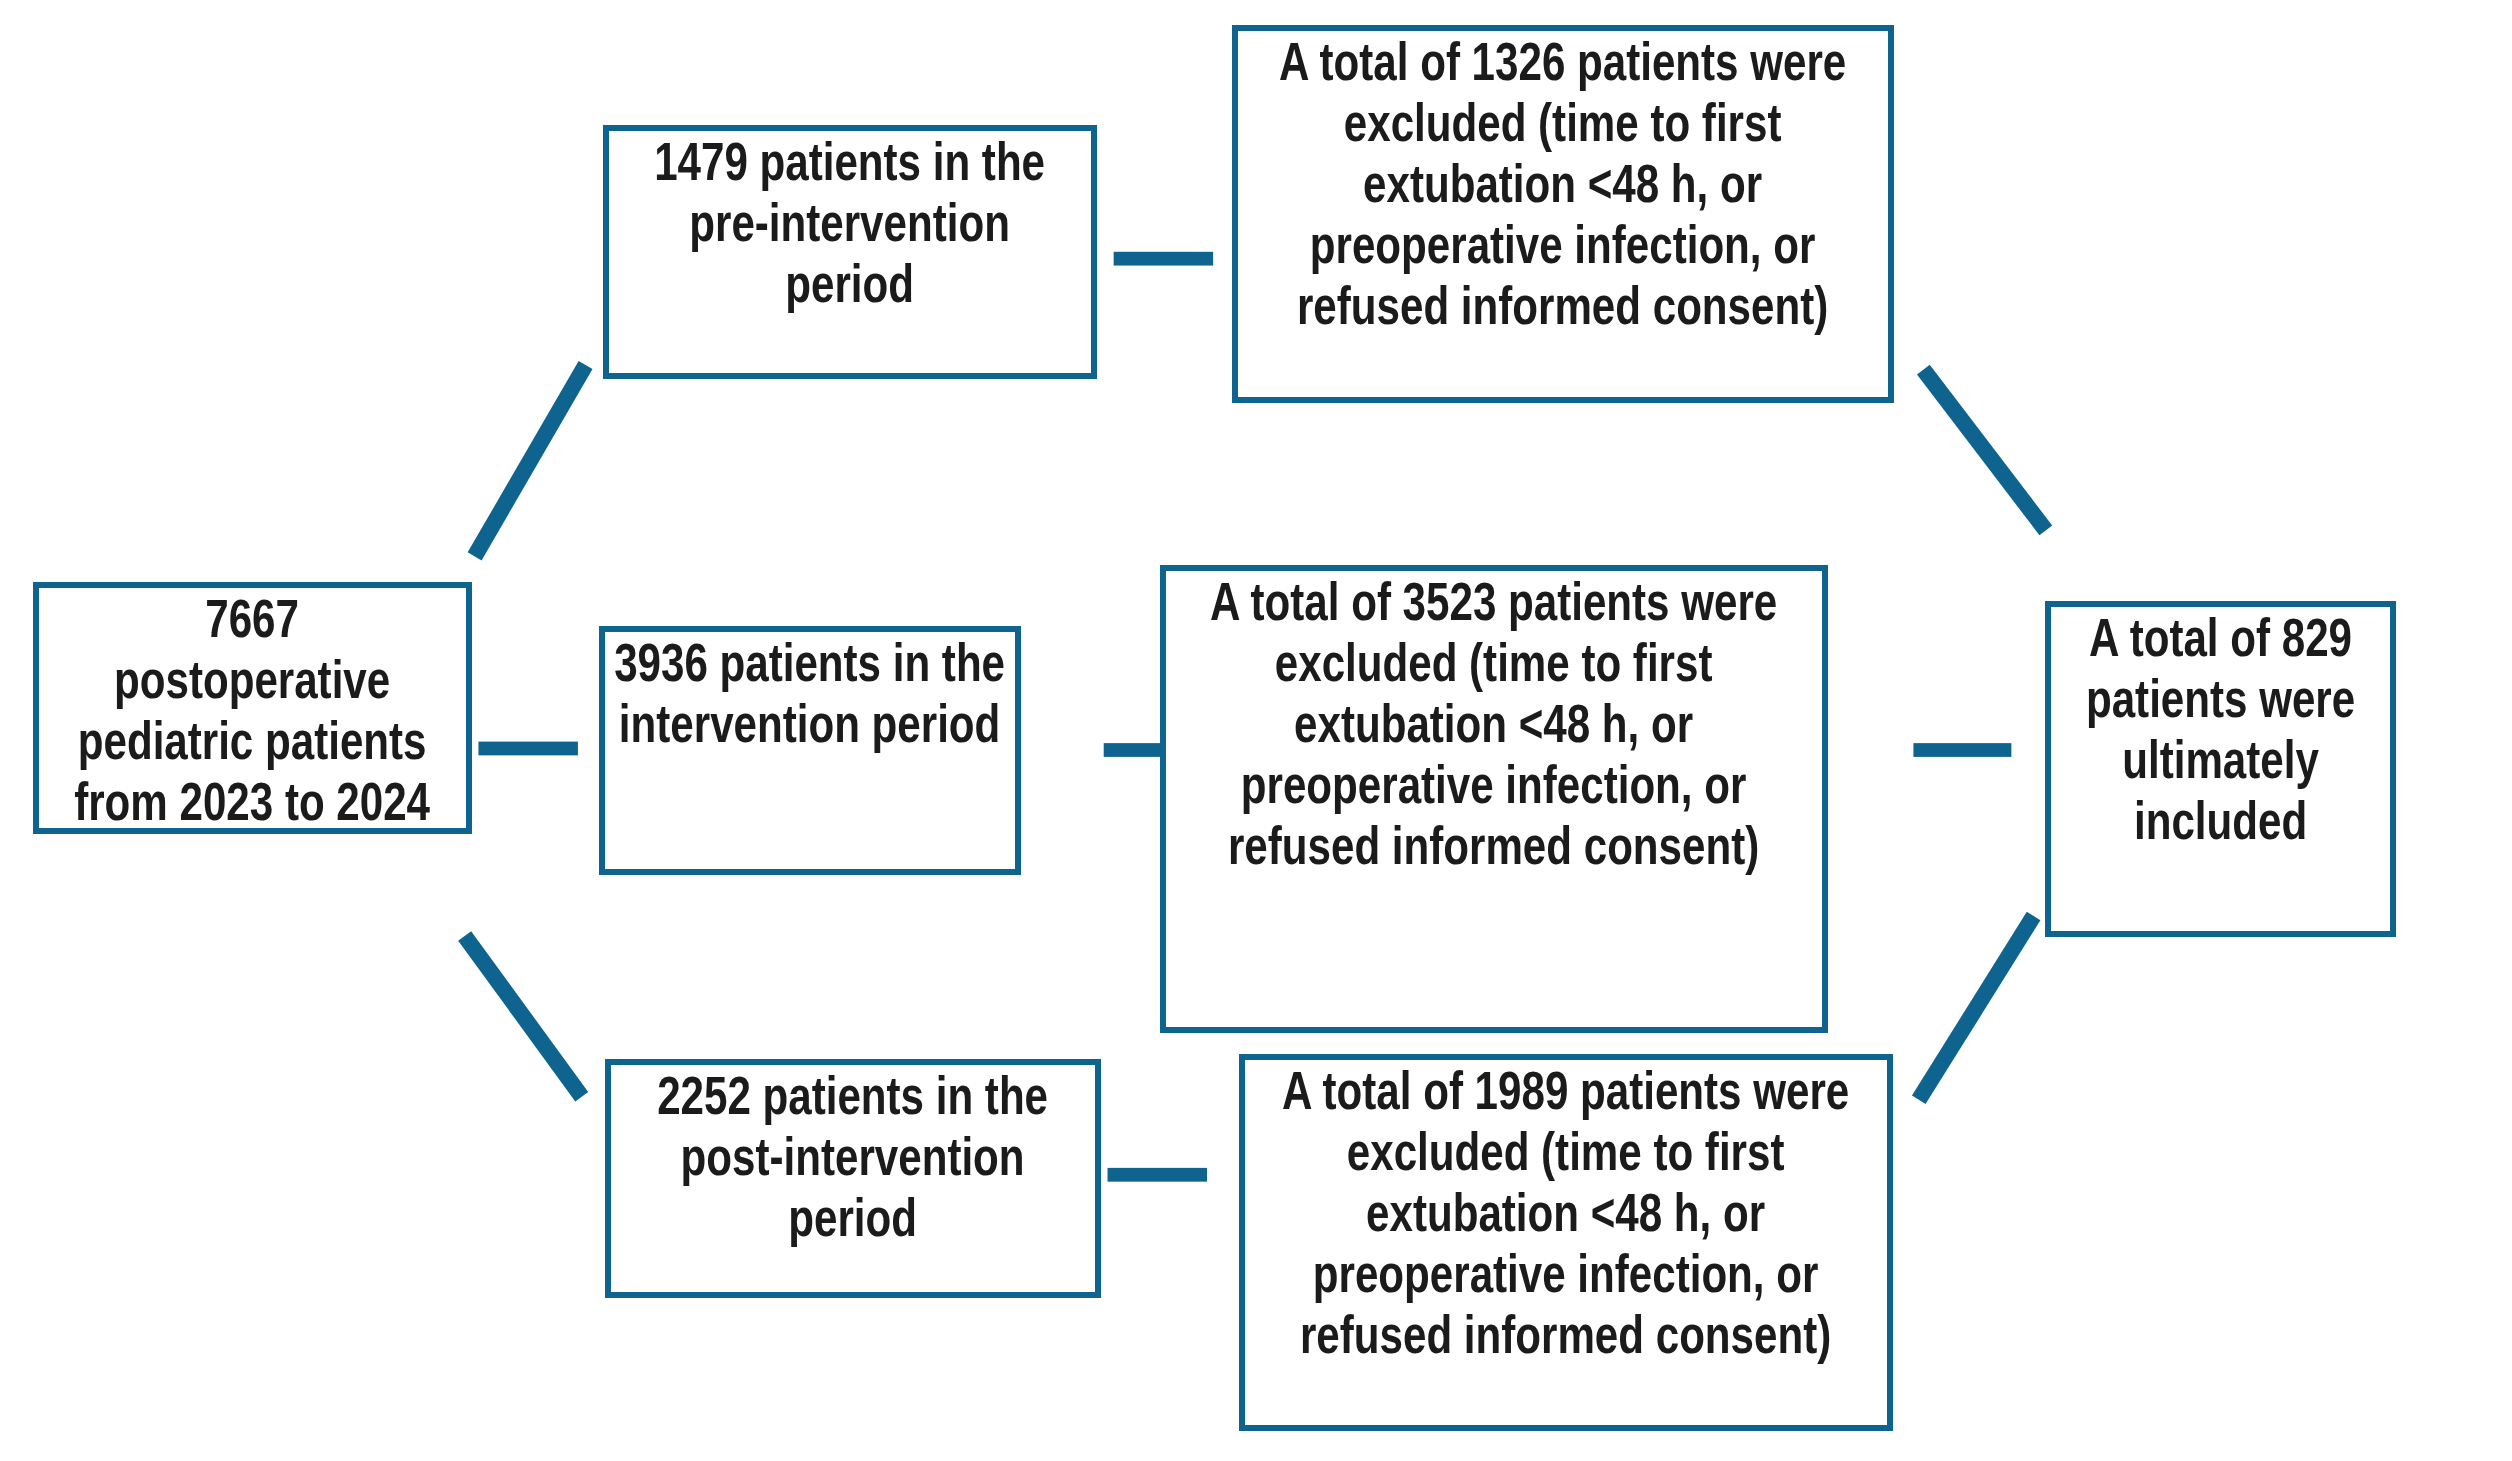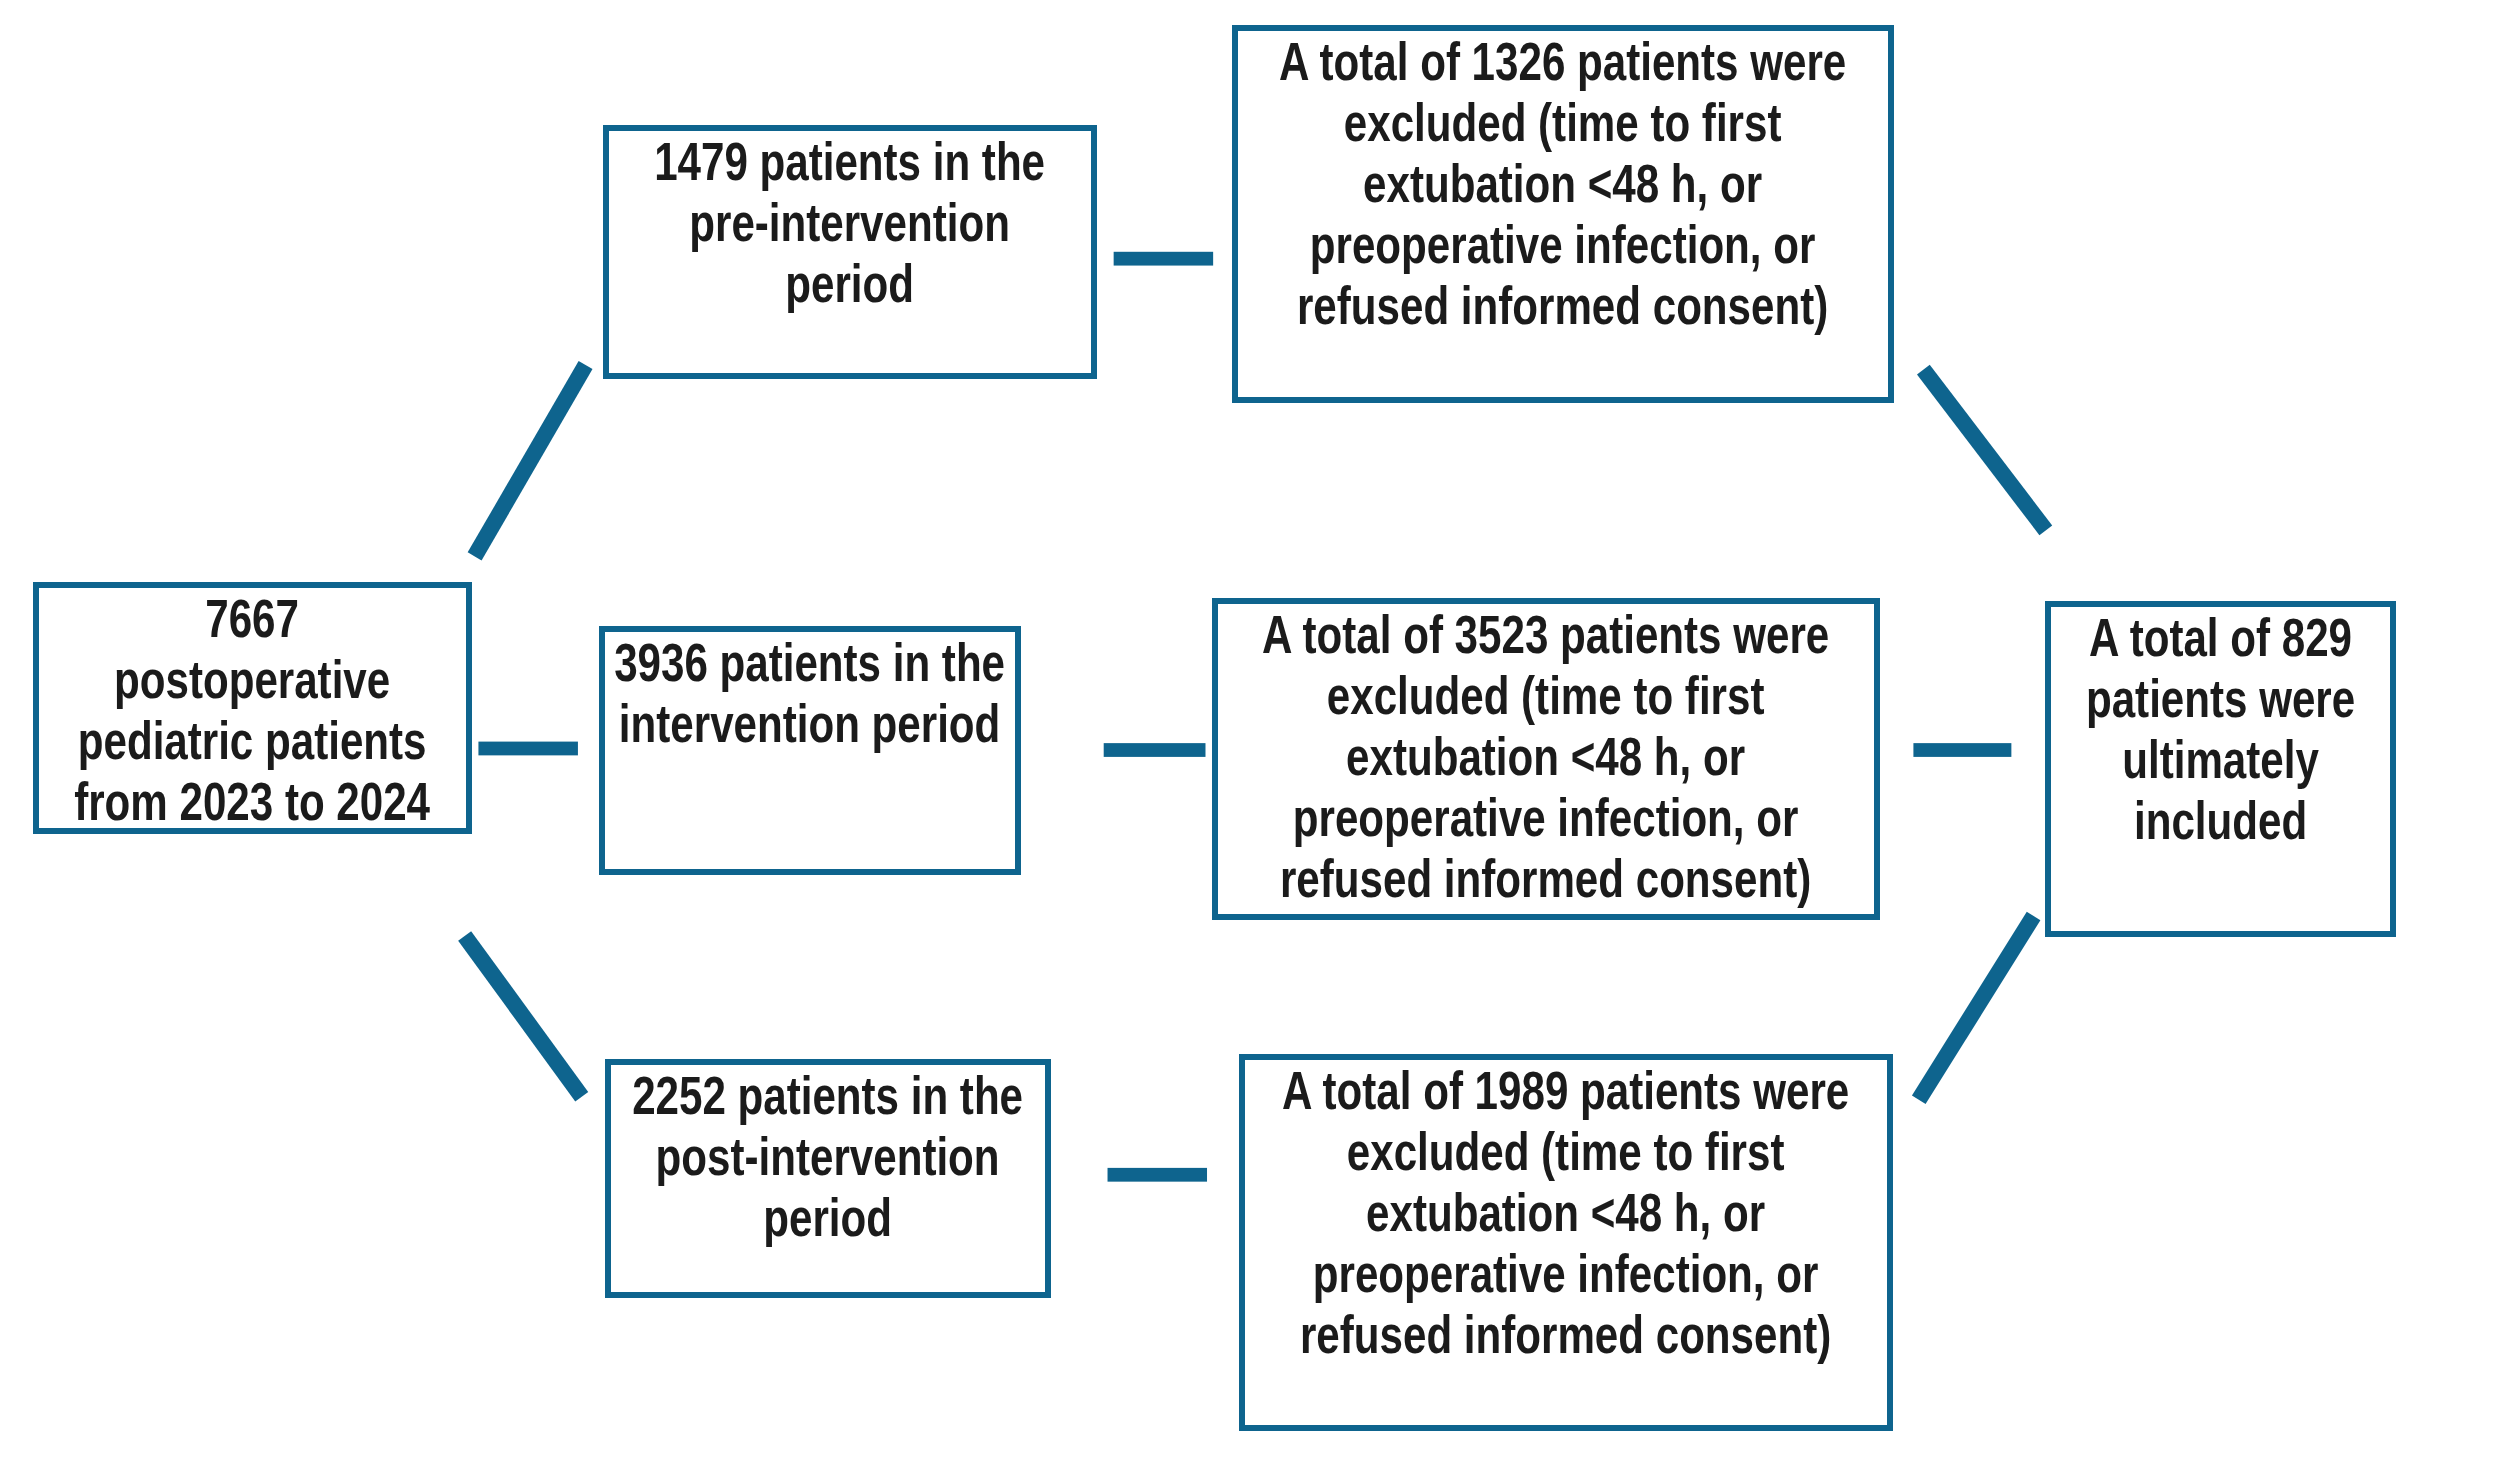--- a/index.html
+++ b/index.html
@@ -81,35 +81,35 @@
     <div class="node-text">1479 patients in the
 pre-intervention
 period</div>
   </div>
 
   <div class="node" style="left:599px; top:626px; width:422px; height:249px;">
     <div class="node-text">3936 patients in the
 intervention period</div>
   </div>
 
-  <div class="node" style="left:605px; top:1059px; width:446px; height:239px;">
+  <div class="node" style="left:605px; top:1059px; width:496px; height:239px;">
     <div class="node-text">2252 patients in the
 post-intervention
 period</div>
   </div>
 
   <div class="node" style="left:1232px; top:25px; width:662px; height:378px;">
     <div class="node-text">A total of 1326 patients were
 excluded (time to first
 extubation &lt;48 h, or
 preoperative infection, or
 refused informed consent)</div>
   </div>
 
-  <div class="node" style="left:1212px; top:565px; width:668px; height:322px;margin-top:33px;">
+  <div class="node" style="left:1160px; top:565px; width:668px; height:468px;">
     <div class="node-text">A total of 3523 patients were
 excluded (time to first
 extubation &lt;48 h, or
 preoperative infection, or
 refused informed consent)</div>
   </div>
 
   <div class="node" style="left:1239px; top:1054px; width:654px; height:377px;">
     <div class="node-text">A total of 1989 patients were
 excluded (time to first

